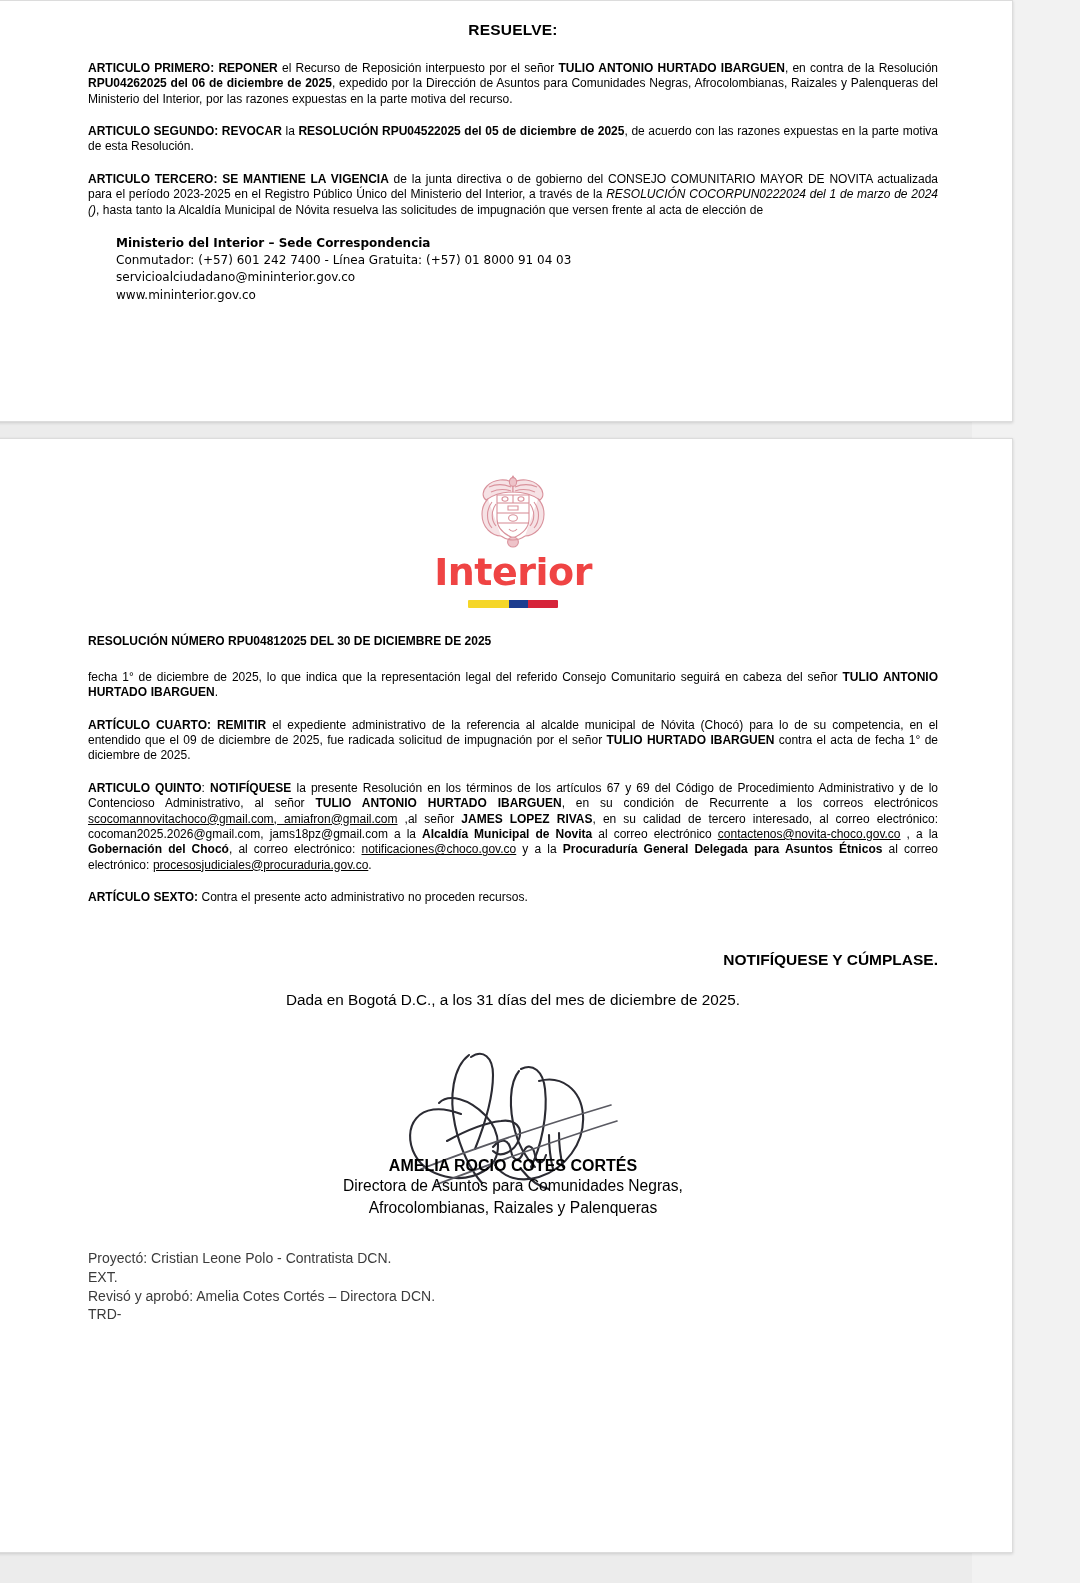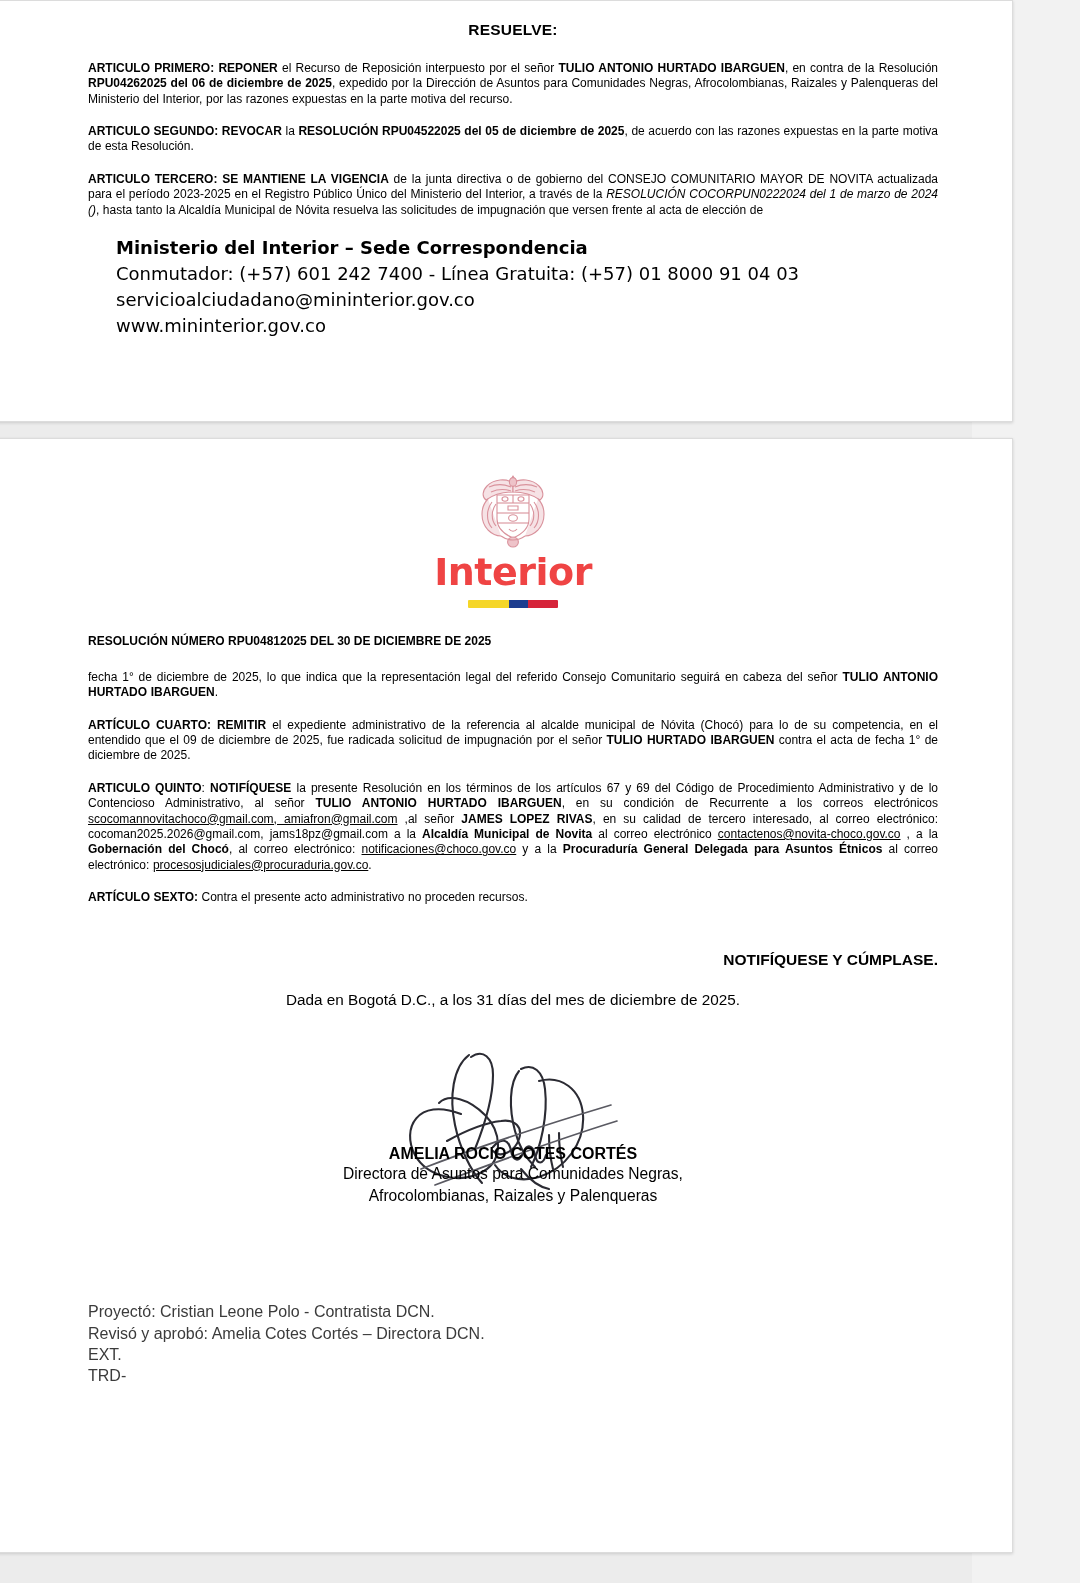--- a/index.html
+++ b/index.html
@@ -57,21 +57,21 @@
     line-height: 1.28;
     margin: 0 0 17px 0;
     word-spacing: 0.2px;
   }
   p.body b { font-weight: bold; }
   p.body i { font-style: italic; }
   .u { text-decoration: underline; }
   
   .addr {
     margin: 4px 0 0 28px;
-    font-size: 18px;
+    font-size: 12px;
     line-height: 1.44;
     font-family: "DejaVu Sans", sans-serif;
   }
   .addr .l1 { font-weight: bold; }
   
   .logo-wrap {
     display: flex;
     flex-direction: column;
     align-items: center;
     margin: 4px 0 26px 0;
@@ -138,22 +138,22 @@
   .sig-role {
     text-align: center;
     font-size: 15.6px;
     line-height: 1.3;
     margin: 1px 0 0 0;
     position: relative;
     z-index: 2;
   }
   
   .meta {
-    margin-top: 92px;
-    font-size: 16px;
+    margin-top: 40px;
+    font-size: 14px;
     line-height: 1.33;
     color: #3b3b3b;
   }
 </style>
 </head>
 <body>
 
 <div class="viewer">
 
   <div class="page page-one">
@@ -249,28 +249,28 @@
           <path d="M178 50 C190 44 200 52 202 70 C205 96 198 128 188 148"></path>
           <path d="M196 62 C218 56 238 70 240 96 C242 124 222 150 196 158
                    C176 164 160 158 152 146"></path>
           <path d="M178 150 C186 160 196 168 206 170"></path>
         </g>
         <g fill="none" stroke="#5a5a62" stroke-width="1.7" stroke-linecap="round">
           <path d="M78 150 C140 126 208 104 268 86"></path>
           <path d="M92 166 C150 144 216 120 274 102"></path>
         </g>
       </svg>
-      <div style="position:absolute; left:0; right:0; top:126px;">
+      <div style="position:absolute; left:0; right:0; top:138px;">
         <div class="sig-name">AMELIA ROCIO COTES CORTÉS</div>
         <div class="sig-role">Directora de Asuntos para Comunidades Negras,</div>
         <div class="sig-role">Afrocolombianas, Raizales y Palenqueras</div>
       </div>
     </div>
 
     <div class="meta">
       <div>Proyectó: Cristian Leone Polo - Contratista DCN.</div>
+      <div>EXT.</div>
       <div>Revisó y aprobó: Amelia Cotes Cortés – Directora DCN.</div>
-      <div>EXT.</div>
       <div>TRD-</div>
     </div>
 
   </div>
 </div>
 
 </body></html>

